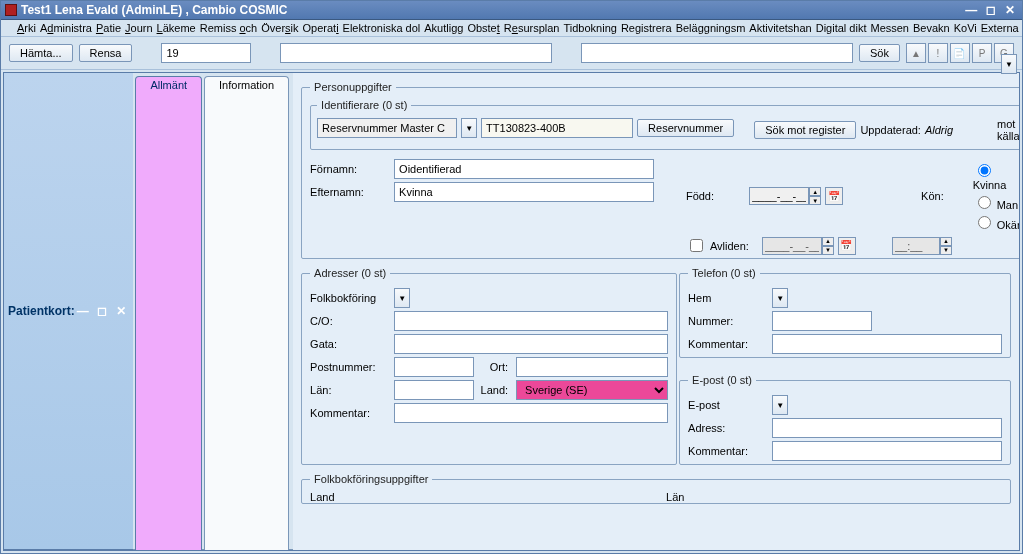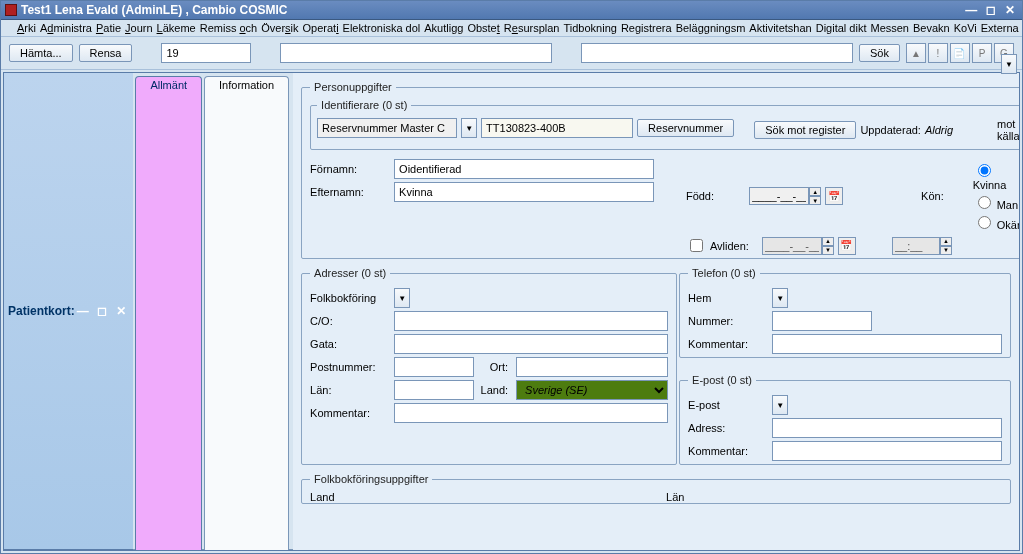--- a/index.html
+++ b/index.html
@@ -164,21 +164,21 @@
     margin: 3px 0;
   }
   .lbl { width: 80px; font-size:11px; }
   input[type=text].field, select.field {
     border:1px solid #7a96b8;
     background:#fff;
     font-size:11px;
     padding: 2px 4px;
     height:20px;
   }
-  select.field { background:#4d7c0f;font-style:italic; }
+  select.field { background:#ec4899; }
   .two-col {
     display:flex;
     gap: 2px;
   }
   .two-col > fieldset { flex:1; }
   .radio-group label { display:block; font-size:11px; margin:2px 0;}
   .spinner {
     display:inline-flex;
     align-items:center;
   }

